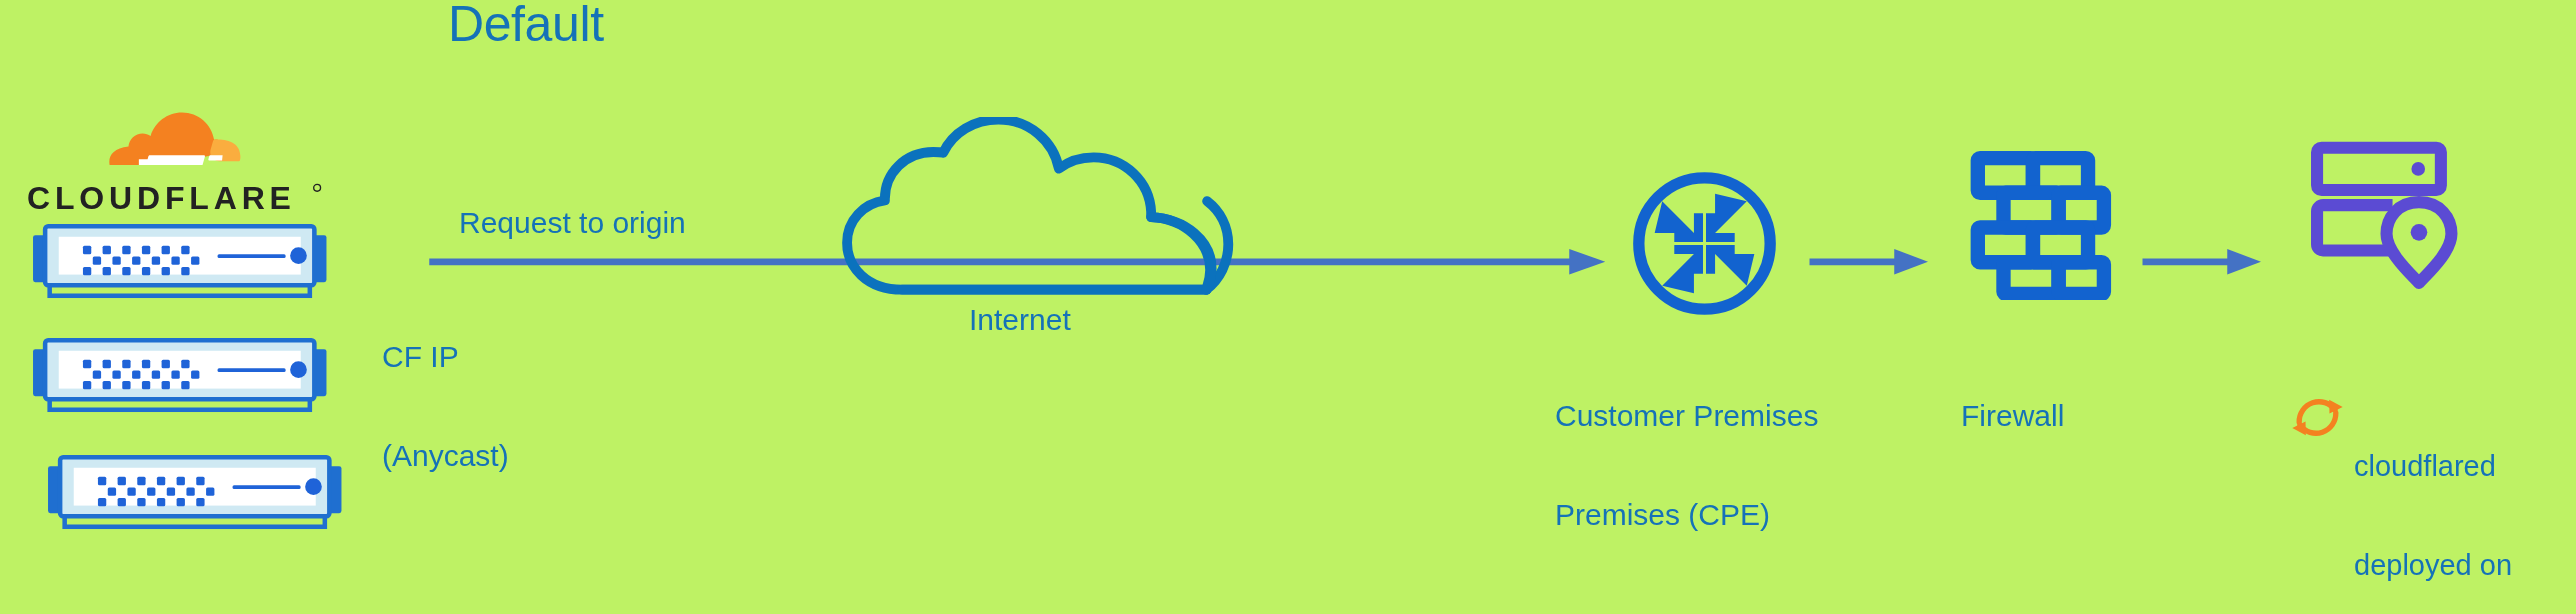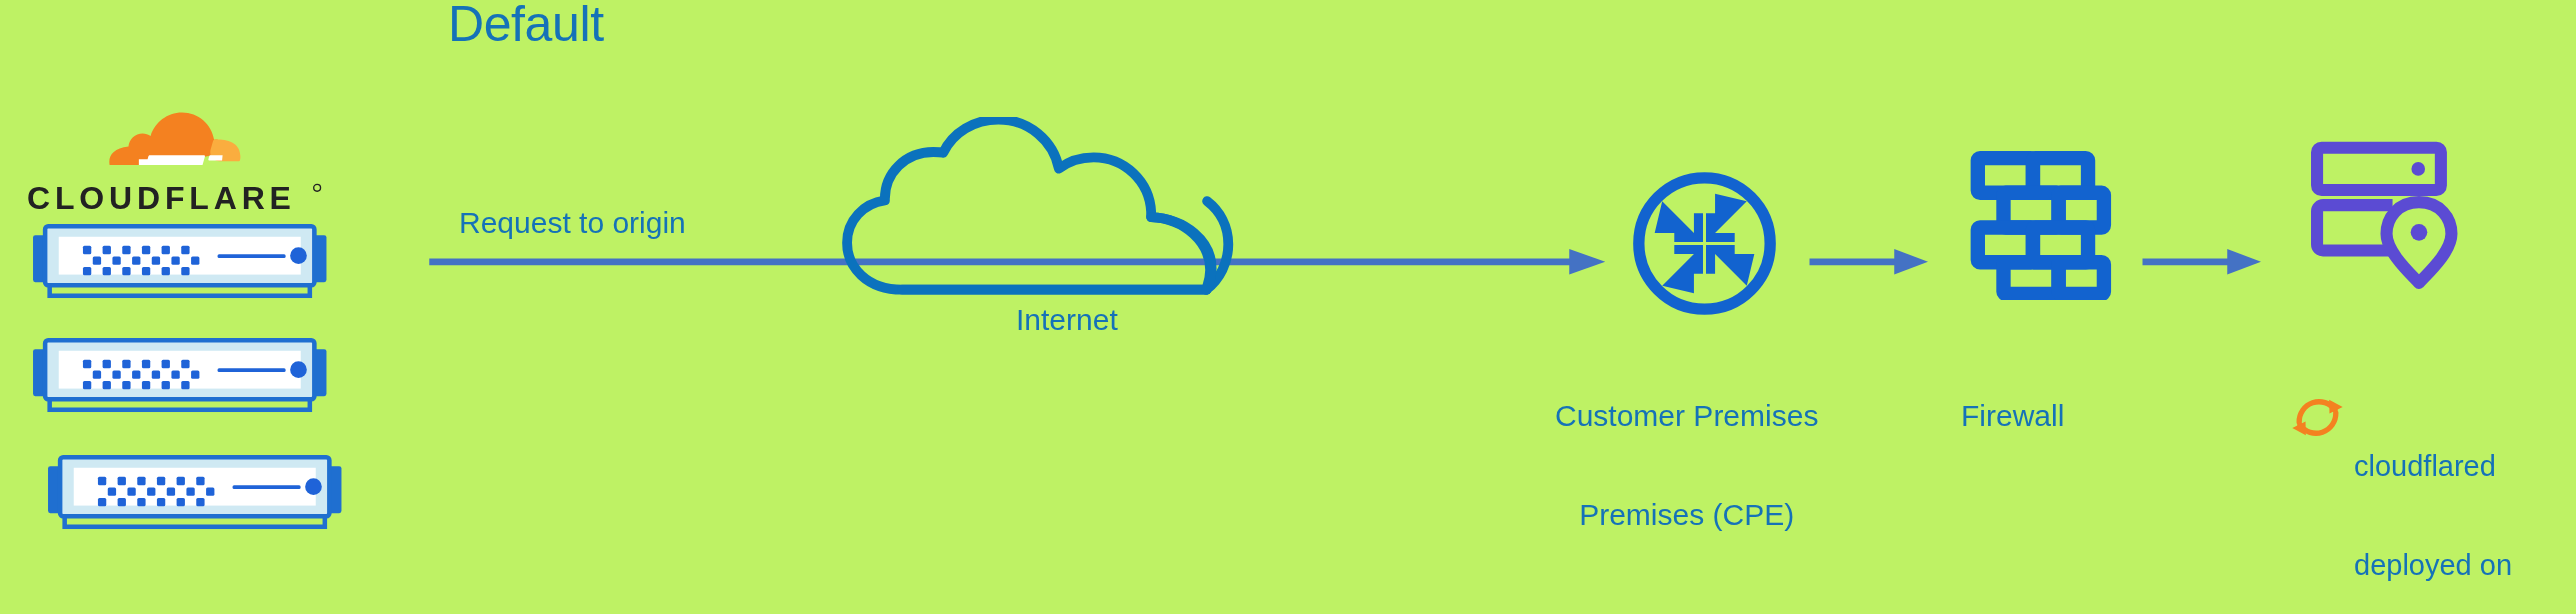--- a/index.html
+++ b/index.html
@@ -47,22 +47,22 @@
 
   
   .lbl {
     color: #1572b8;
     font-size: 30px;
     line-height: 33px;
     white-space: pre;
   }
   #lbl-request { left: 459px; top: 206px; }
   #lbl-cfip    { left: 382px; top: 274px; }
-  #lbl-internet{ left: 1016px; top: 303px; }
-  #lbl-cpe     { left: 1555px; top: 333px; text-align: center; }
+  #lbl-internet{ left: 969px; top: 303px; }
+  #lbl-cpe     { left: 1555px; top: 333px; }
   #lbl-firewall{ left: 1961px; top: 333px; text-align: right; }
   #lbl-origin  { left: 2278px; top: 333px; }
   #lbl-cloudflared {
     left: 2354px; top: 384px;
     font-size: 29px; line-height: 33px;
   }
 
   
   .conn { overflow: visible; }
   #conn-main { left: 424px;  top: 246px; }
@@ -303,15 +303,19 @@
   </svg>
 
   <div class="abs lbl" id="lbl-cloudflared">
     <div>cloudflared</div>
     <div>deployed on</div>
     
   </div>
 
   <div class="abs lbl" id="lbl-request">Request to origin</div>
 
+  <div class="abs lbl" id="lbl-cfip">
+    <div>CF IP</div>
+    <div>(Anycast)</div>
+  </div>
 
 </div>
 
 
 </body></html>

